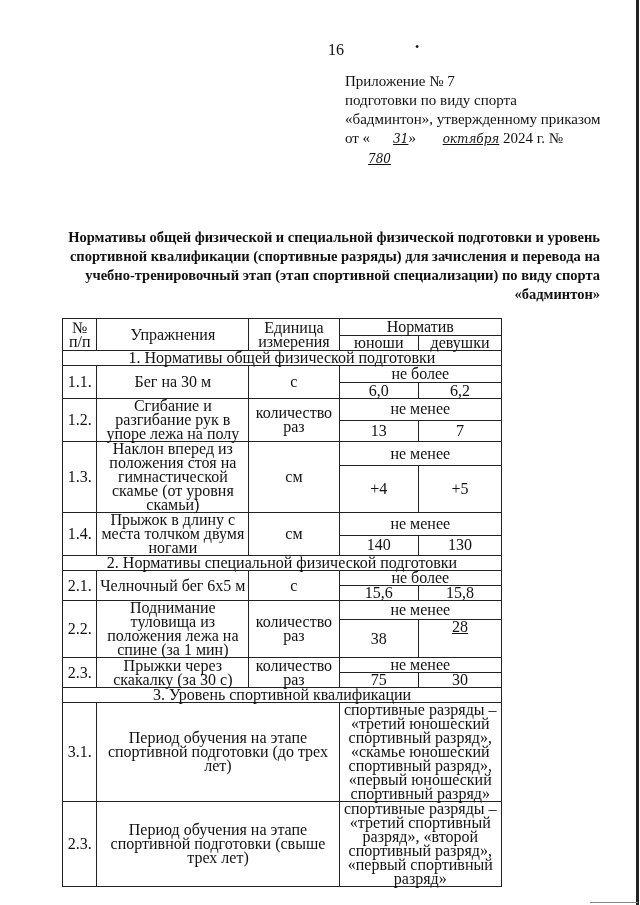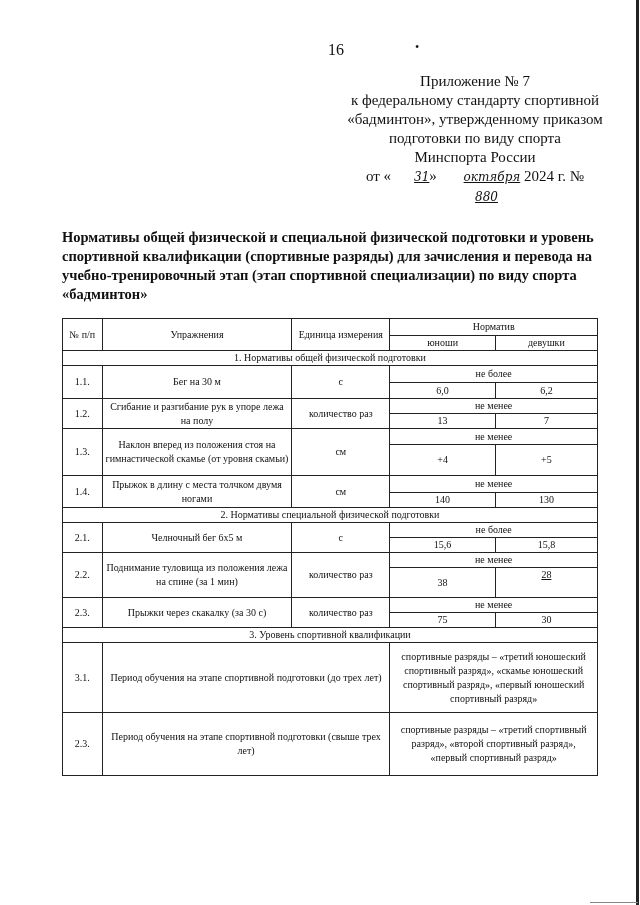--- a/index.html
+++ b/index.html
@@ -5,31 +5,31 @@
   html, body { margin: 0; padding: 0; }
   body {
     width: 640px; height: 905px; background: #ffffff; position: relative; overflow: hidden;
     font-family: "Liberation Serif", "DejaVu Serif", serif; color: #111;
   }
   .page-edge-right { position: absolute; left: 636px; top: 0; width: 3px; height: 905px; background: #222; }
   .page-edge-bottom { position: absolute; left: 590px; top: 902px; width: 48px; height: 1px; background: #888; }
   .page-num { position: absolute; left: 328px; top: 41px; font-size: 16px; }
   .dot { position: absolute; left: 415px; top: 40px; font-size: 12px; }
   .appendix {
-    position: absolute; left: 345px; top: 72px; width: 260px; text-align: center;
+    position: absolute; left: 345px; top: 72px; width: 260px; 
     font-size: 15px; line-height: 19px;
   }
   .appendix .hand { font-style: italic; text-decoration: underline; font-family: "DejaVu Serif", serif; font-size: 12px; margin-left: 23px; }
   .title {
-    position: absolute; left: 62px; top: 228px; width: 538px; text-align: left;
+    position: absolute; left: 62px; top: 228px; width: 538px; text-align: right;
     font-weight: bold; font-size: 14.5px; line-height: 19px;
   }
   table.norms {
-    position: absolute; left: 62px; top: 318px; width: 536px;
-    border-collapse: collapse; font-size: 10px; line-height: 14px;
+    position: absolute; left: 62px; top: 318px; width: 440px;
+    border-collapse: collapse; font-size: 16px; line-height: 14px;
   }
   table.norms td {
     border: 1px solid #222; text-align: center; vertical-align: middle; padding: 0 2px;
   }
   .c1 { width: 36px; }
   .c2 { width: 192px; margin-left: 14px; }
   .c3 { width: 96px; }
   .c4 { width: 105px; }
   .c5 { width: 101px; }
   .val-top { vertical-align: top !important; text-decoration: underline; }
@@ -38,29 +38,27 @@
 <body>
 
 <div class="page-edge-right"></div>
 <div class="page-edge-bottom"></div>
 
 <div class="page-num">16</div>
 <div class="dot">•</div>
 
 <div class="appendix">
   <div>Приложение № 7</div>
-  <div>к федеральному стандарту спортивной</div>
+  <div>подготовки по виду спорта</div>
   <div>«бадминтон», утвержденному приказом</div>
-  <div>подготовки по виду спорта</div>
-  <div>Минспорта России</div>
   <div>
     <span>от «</span><span class="hand">31</span><span>»</span>
     <span class="hand">октября</span>
     <span>2024 г. №</span>
-    <span class="hand">880</span>
+    <span class="hand">780</span>
   </div>
 </div>
 
 <div class="title">Нормативы общей физической и специальной физической подготовки и уровень спортивной квалификации (спортивные разряды) для зачисления и перевода на учебно-тренировочный этап (этап спортивной специализации) по виду спорта «бадминтон»</div>
 
 <table class="norms">
   <tbody>
       <tr style="height:17px">
     <td class="c1" rowspan="2">№ п/п</td>
     <td class="c2" rowspan="2">Упражнения</td>

